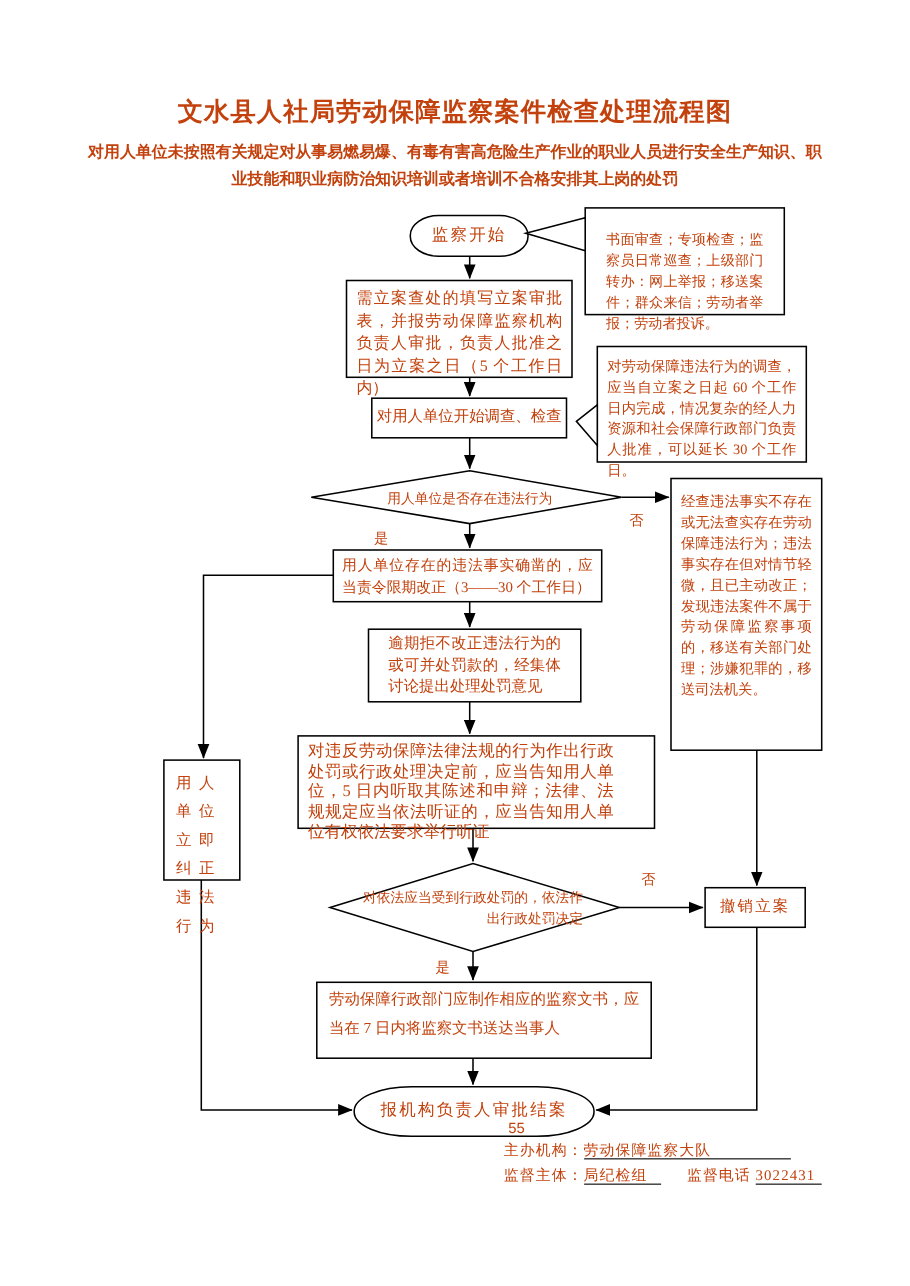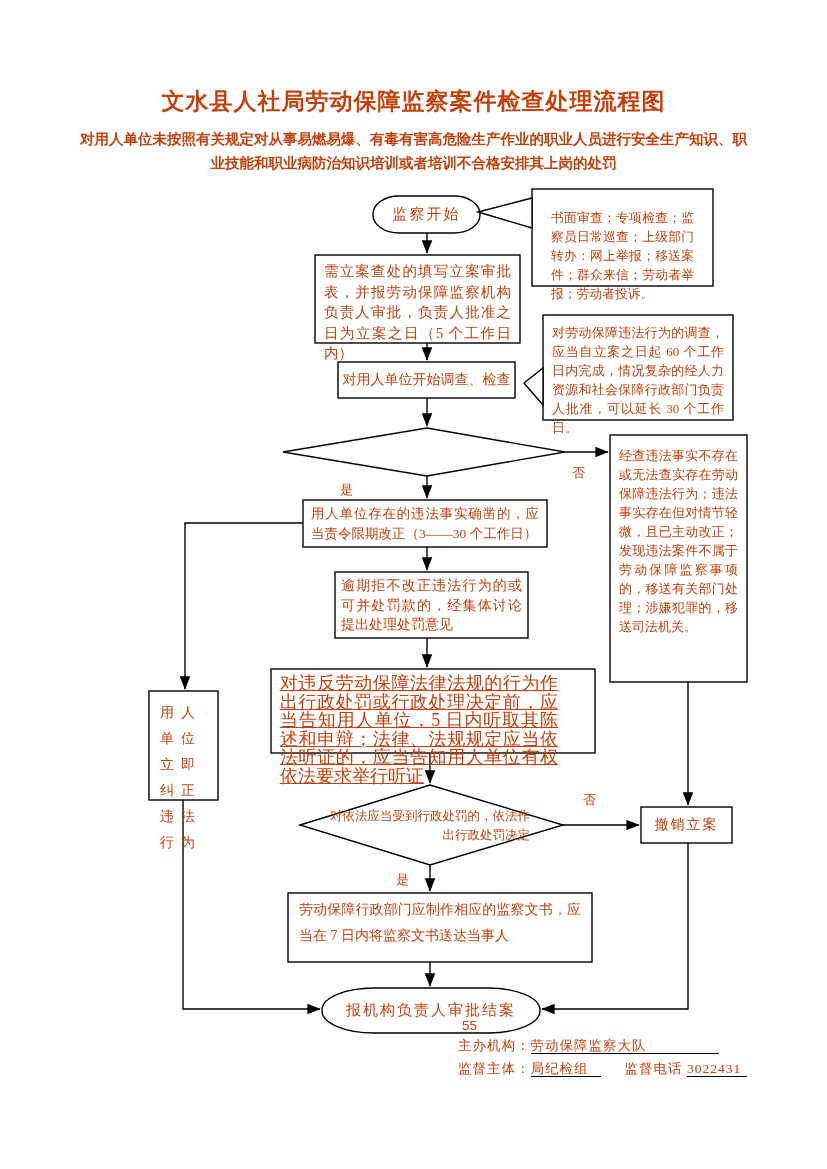--- a/index.html
+++ b/index.html
@@ -74,31 +74,32 @@
   <div class="node center" style="left:373px;top:196px;width:107px;height:37px;line-height:37px;font-size:15px;letter-spacing:2px;">监察开始</div>
 
   <div class="node just" style="left:532px;top:203px;width:181px;height:118px;padding:6px 19px;font-size:12.8px;line-height:19px;">书面审查；专项检查；监察员日常巡查；上级部门转办：网上举报；移送案件；群众来信；劳动者举报；劳动者投诉。</div>
 
   <div class="node just" style="left:315px;top:255px;width:205px;height:88px;padding:6px 9px;font-size:14.5px;line-height:20.5px;">需立案查处的填写立案审批表，并报劳动保障监察机构负责人审批，负责人批准之日为立案之日（5 个工作日内）</div>
 
   <div class="node center" style="left:338px;top:362px;width:177px;height:36px;line-height:36px;font-size:14px;">对用人单位开始调查、检查</div>
 
   <div class="node just" style="left:543px;top:315px;width:190px;height:105px;padding:8px 9px;font-size:13px;line-height:19px;">对劳动保障违法行为的调查，应当自立案之日起 60 个工作日内完成，情况复杂的经人力资源和社会保障行政部门负责人批准，可以延长 30 个工作日。</div>
 
+  <div class="node center" style="left:307px;top:445px;width:240px;font-size:12.5px;">用人单位是否存在违法行为</div>
 
   <div class="node lbl" style="left:340px;top:481px;">是</div>
   <div class="node lbl" style="left:572px;top:464px;">否</div>
 
   <div class="node just" style="left:610px;top:435px;width:137px;height:247px;padding:11px 9px;font-size:13px;line-height:19px;">经查违法事实不存在或无法查实存在劳动保障违法行为；违法事实存在但对情节轻微，且已主动改正；发现违法案件不属于劳动保障监察事项的，移送有关部门处理；涉嫌犯罪的，移送司法机关。</div>
 
   <div class="node just" style="left:303px;top:500px;width:244px;height:47px;padding:4px 8px;font-size:13.5px;line-height:19.5px;">用人单位存在的违法事实确凿的，应当责令限期改正（3——30 个工作日）</div>
 
-  <div class="node just" style="left:335px;top:572px;width:193px;height:66px;padding:4px 6px;font-size:14px;line-height:19.5px;">逾期拒不改正违法行为的或可并处罚款的，经集体讨论提出处理处罚意见</div>
+  <div class="node just" style="left:335px;top:572px;width:193px;height:66px;padding:4px 18px;font-size:14px;line-height:19.5px;">逾期拒不改正违法行为的或可并处罚款的，经集体讨论提出处理处罚意见</div>
 
-  <div class="node just" style="left:271px;top:669px;width:296px;height:84px;padding:5px 9px;font-size:18px;line-height:18.5px;text-decoration:underline;">对违反劳动保障法律法规的行为作出行政处罚或行政处理决定前，应当告知用人单位，5 日内听取其陈述和申辩；法律、法规规定应当依法听证的，应当告知用人单位有权依法要求举行听证</div>
+  <div class="node just" style="left:271px;top:669px;width:296px;height:84px;padding:5px 9px;font-size:15px;line-height:18.5px;">对违反劳动保障法律法规的行为作出行政处罚或行政处理决定前，应当告知用人单位，5 日内听取其陈述和申辩；法律、法规规定应当依法听证的，应当告知用人单位有权依法要求举行听证</div>
 
   <div class="node" style="left:149px;top:691px;width:69px;height:141px;padding:9px 0 0 11px;font-size:14px;line-height:26px;letter-spacing:7px;">用人单位立即纠正违法行为</div>
 
   <div class="node center" style="left:330px;top:807px;width:200px;font-size:12.5px;line-height:19px;text-align:right;">对依法应当受到行政处罚的，依法作出行政处罚决定</div>
 
   <div class="node lbl" style="left:396px;top:871px;">是</div>
   <div class="node lbl" style="left:583px;top:791px;">否</div>
 
   <div class="node center" style="left:641px;top:807px;width:91px;height:36px;line-height:36px;font-size:14px;letter-spacing:2px;">撤销立案</div>
 

